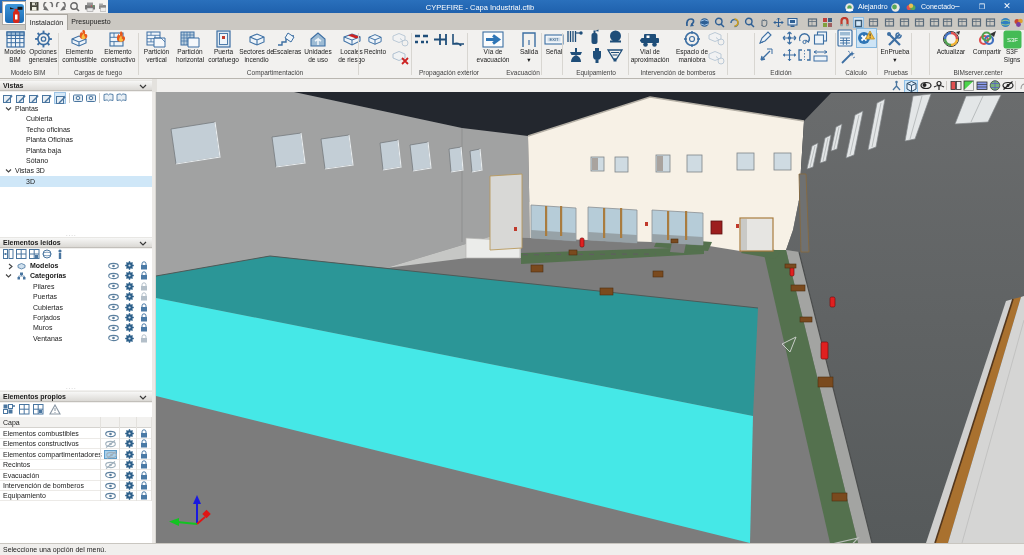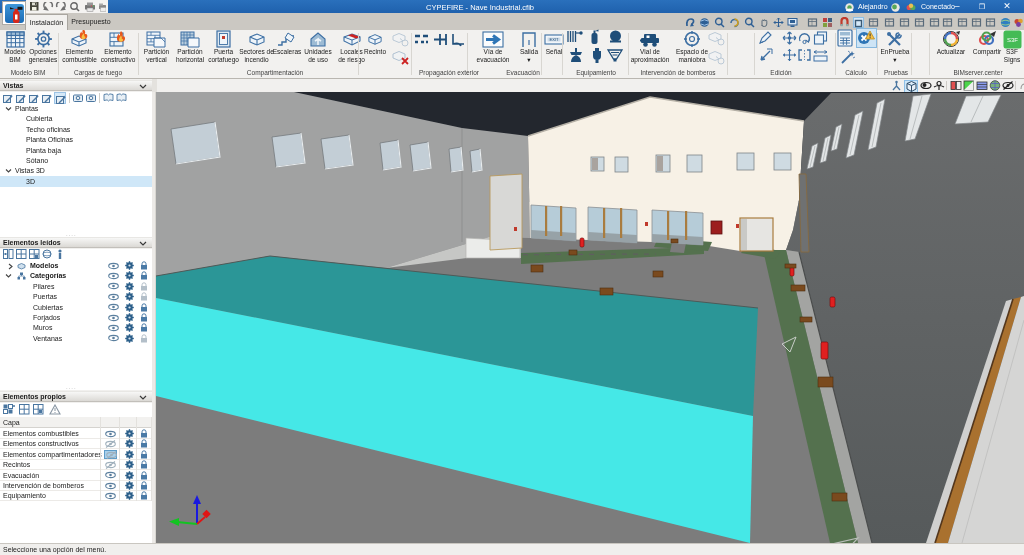--- a/index.html
+++ b/index.html
@@ -54,21 +54,21 @@
     <line x1="46.3" y1="6.3" x2="49" y2="9" stroke="#666" stroke-width="1.6"></line>
 <rect x="55" y="3" width="10" height="4.5" rx="0.5" fill="#777"></rect>
     <rect x="57" y="0.5" width="6" height="3" fill="#999"></rect>
     <rect x="57" y="6" width="6" height="3.5" fill="#e8e8e8" stroke="#888" stroke-width="0.5"></rect>
     <circle cx="63.5" cy="4" r="0.8" fill="#5fb05f"></circle>
     <circle cx="61.5" cy="4" r="0.8" fill="#c05555"></circle>
 <rect x="69" y="3" width="7" height="4" rx="0.5" fill="#888"></rect>
     <rect x="70.5" y="5.5" width="5.5" height="4" fill="#eee" stroke="#999" stroke-width="0.5"></rect>
     <path d="M69 1.5 h4 v2 h-4 z" fill="#aaa"></path>
 </svg>
-<div class="wtitle">CYPEFIRE - Nave Industrial.cfib</div>
+<div class="wtitle">CYPEFIRE - Capa Industrial.cfib</div>
 <svg class="a" style="left:845px;top:2.5px" width="9" height="9">
     <circle cx="4.5" cy="4.5" r="4.2" fill="#e9e7e2"></circle>
     <circle cx="4.5" cy="4.5" r="2.2" fill="#58a858"></circle>
     <path d="M1 8 a3.5 2.5 0 0 1 7 0 Z" fill="#fff"></path>
   </svg>
 <div class="usr" style="left:858px">Alejandro</div>
 <svg class="a" style="left:891px;top:2.5px" width="9" height="9">
     <circle cx="4.5" cy="4.5" r="4.2" fill="#e9e7e2"></circle>
     <circle cx="3.5" cy="4" r="2.4" fill="#58a858"></circle>
   </svg>

